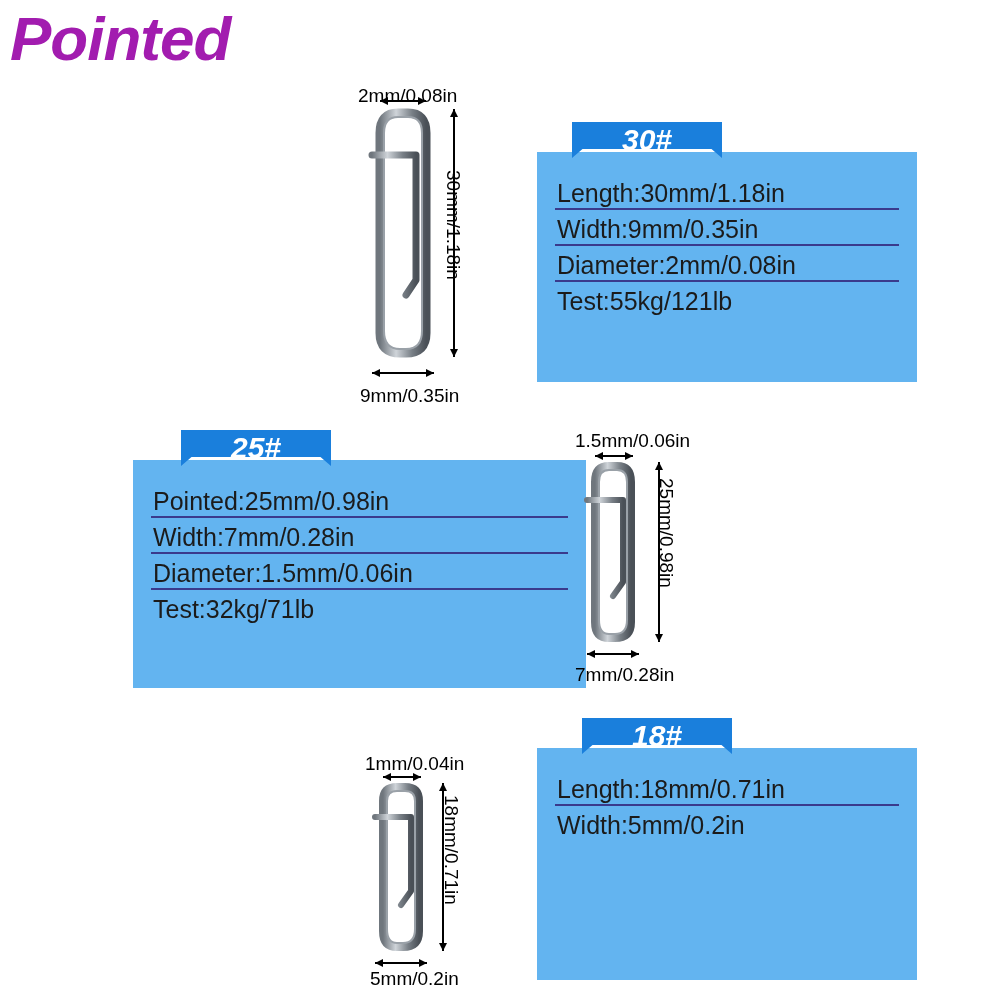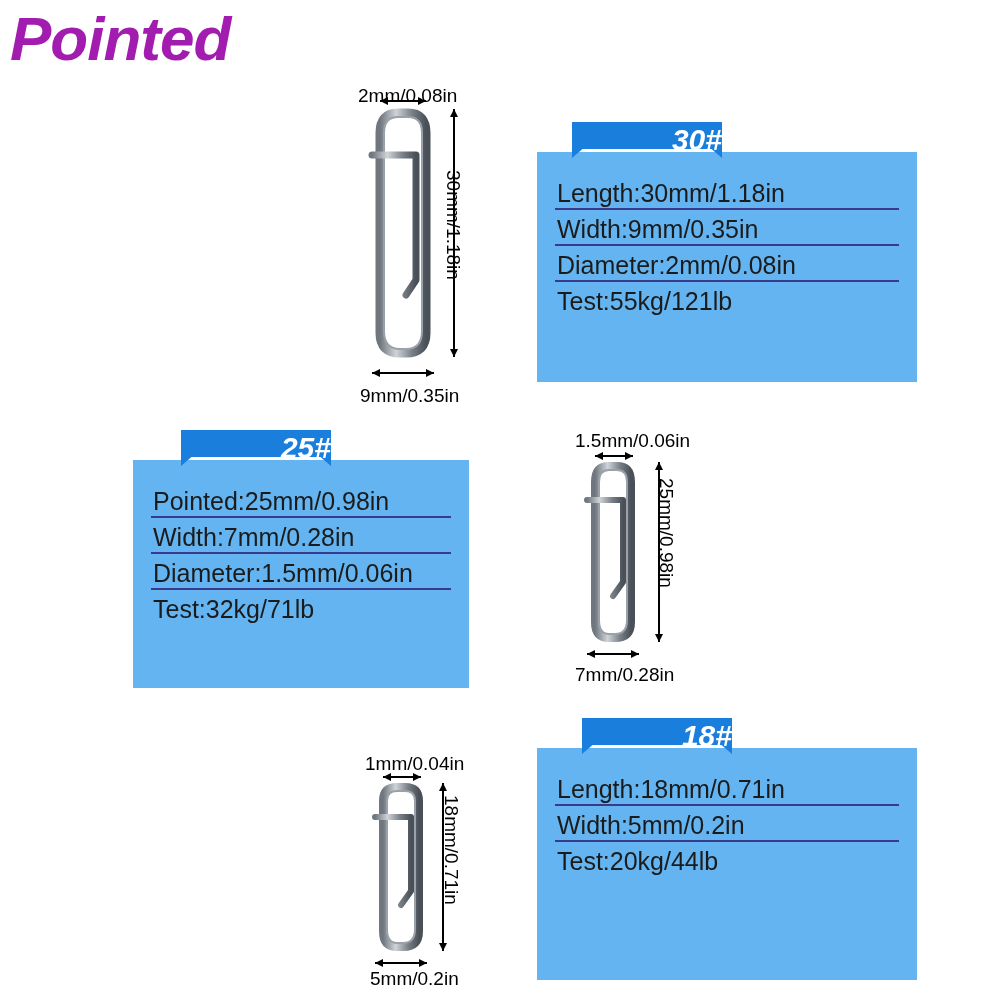--- a/index.html
+++ b/index.html
@@ -37,21 +37,21 @@
     position: absolute;
     top: -30px;
     left: 20px;
     width: 150px;
     height: 36px;
     background: #1a7fdc;
     color: #ffffff;
     font-size: 30px;
     font-style: italic;
     font-weight: bold;
-    text-align: right;
+    text-align: center;
     line-height: 36px;
     clip-path: polygon(0 0, 100% 0, 100% 100%, 93% 75%, 7% 75%, 0 100%);
   }
   .card-rows {
     padding: 22px 18px 12px 18px;
   }
   .card-row {
     font-size: 25px;
     color: #1b1b1b;
     padding: 5px 2px 0 2px;
@@ -121,21 +121,21 @@
 <div class="card" style="left:537px; top:152px; width:380px; height:230px;">
   <div class="card-tab" style="left:35px;">30#</div>
   <div class="card-rows">
     <div class="card-row">Length:30mm/1.18in</div>
     <div class="card-row">Width:9mm/0.35in</div>
     <div class="card-row">Diameter:2mm/0.08in</div>
     <div class="card-row">Test:55kg/121lb</div>
   </div>
 </div>
 
-<div class="card" style="left:133px; top:460px; width:336px; height:228px;">
+<div class="card" style="left:133px; top:460px; width:453px; height:228px;">
   <div class="card-tab" style="left:48px;">25#</div>
   <div class="card-rows">
     <div class="card-row">Pointed:25mm/0.98in</div>
     <div class="card-row">Width:7mm/0.28in</div>
     <div class="card-row">Diameter:1.5mm/0.06in</div>
     <div class="card-row">Test:32kg/71lb</div>
   </div>
 </div>
 
 <div class="diagram" style="left:555px; top:430px; width:200px; height:270px;">
@@ -194,15 +194,14 @@
     <polygon points="20,210 28,206 28,214" fill="#000"></polygon>
     <polygon points="72,210 64,206 64,214" fill="#000"></polygon>
   </svg>
 </div>
 
 <div class="card" style="left:537px; top:748px; width:380px; height:232px;">
   <div class="card-tab" style="left:45px;">18#</div>
   <div class="card-rows">
     <div class="card-row">Length:18mm/0.71in</div>
     <div class="card-row">Width:5mm/0.2in</div>
-    <div class="card-row">Test:20kg/44lb</div>
   </div>
 </div>
 
 </body></html>

